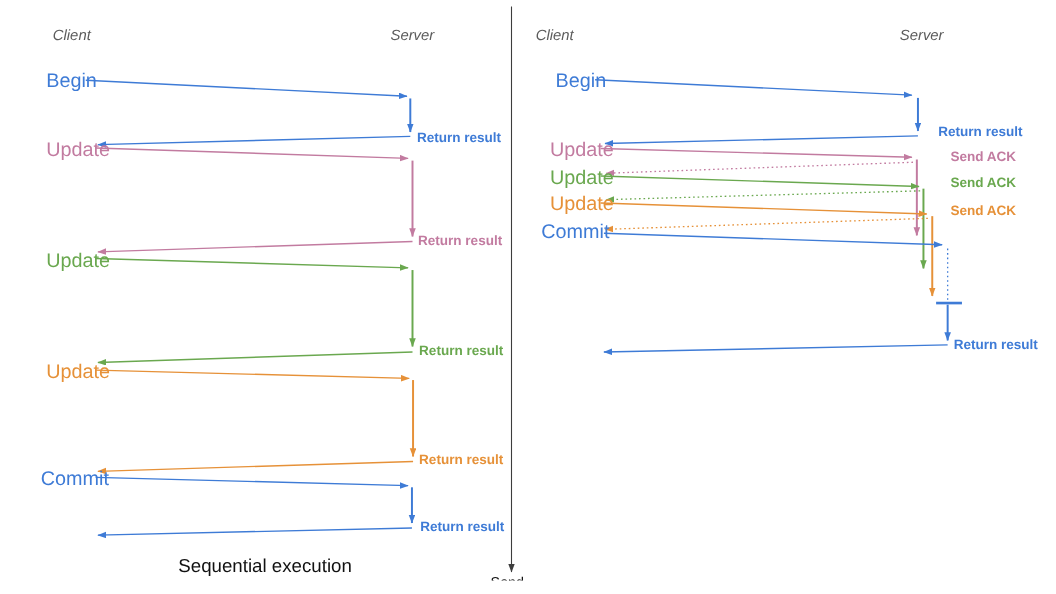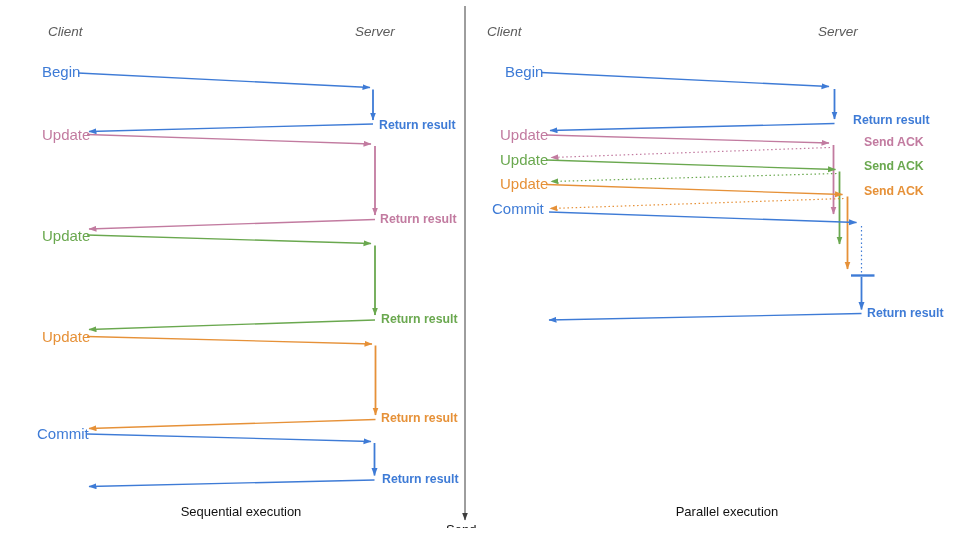--- a/index.html
+++ b/index.html
@@ -1,24 +1,24 @@
 <!DOCTYPE html>
 <html><head>
 <meta charset="utf-8">
 <style>
   html,body{margin:0;padding:0;background:#ffffff;}
   .stage{
     position:relative;width:960px;height:528px;background:#ffffff;
     font-family:"Liberation Sans",sans-serif;overflow:hidden;
   }
   .stage svg{position:absolute;left:0;top:0;}
-  .lbl{position:absolute;font-size:15px;line-height:1.15;white-space:nowrap;}
+  .lbl{position:absolute;font-size:18px;line-height:1.15;white-space:nowrap;}
   .srv{font-size:12.3px;font-weight:bold;}
   .hdr{font-style:italic;color:#5b5b5b;font-size:13.5px;}
-  .ttl{font-size:13px;color:#111111;text-align:center;}
+  .ttl{font-size:17px;color:#111111;text-align:center;}
   .axis-lbl{font-size:13px;color:#111111;}
   .c-blue{color:#3e7bd6;}
   .c-pink{color:#c27ba0;}
   .c-green{color:#6aa84f;}
   .c-orange{color:#e69138;}
 </style>
 </head>
 <body>
 
 <div class="stage">
@@ -118,17 +118,16 @@
   <div class="lbl c-green" style="left:500px;top:151px;">Update</div>
   <div class="lbl c-orange" style="left:500px;top:175px;">Update</div>
   <div class="lbl c-blue" style="left:492px;top:200px;">Commit</div>
 
   <div class="lbl srv c-blue" style="left:853px;top:113px;">Return result</div>
   <div class="lbl srv c-pink" style="left:864px;top:135px;">Send ACK</div>
   <div class="lbl srv c-green" style="left:864px;top:159px;">Send ACK</div>
   <div class="lbl srv c-orange" style="left:864px;top:184px;">Send ACK</div>
   <div class="lbl srv c-blue" style="left:867px;top:306px;">Return result</div>
 
-  <div class="lbl ttl" style="left:662px;top:505px;width:130px;">Parallel execution</div>
 
   <div class="lbl axis-lbl" style="left:446px;top:523px;">Send</div>
 
 </div>
 
 </body></html>

